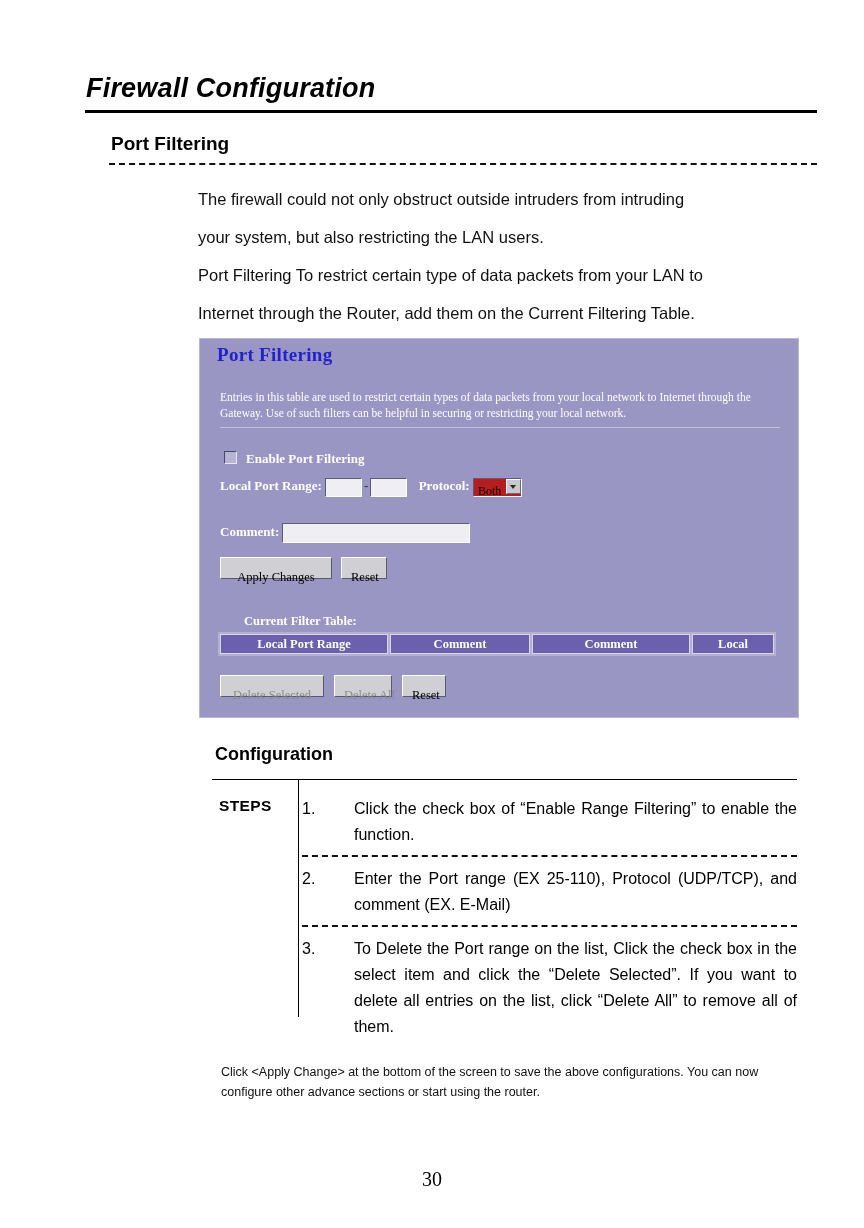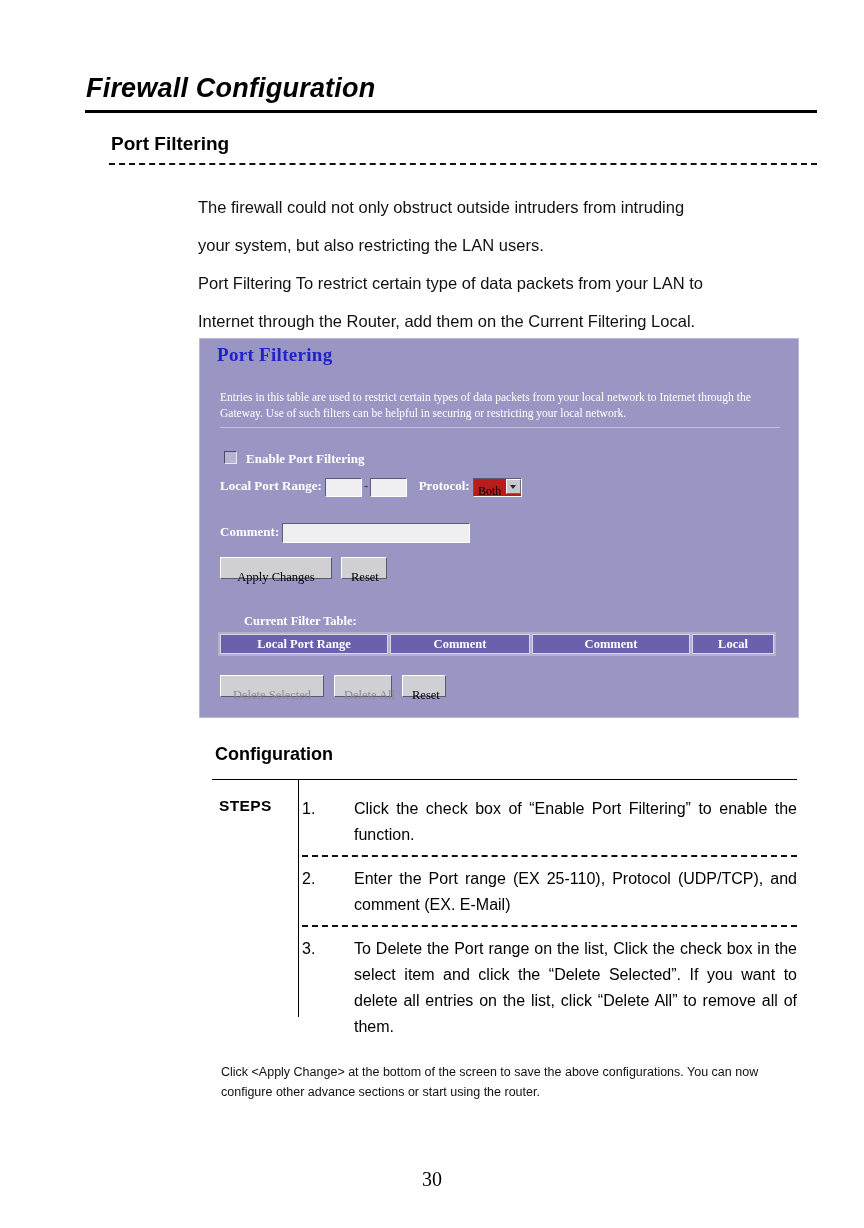--- a/index.html
+++ b/index.html
@@ -51,21 +51,21 @@
     top: 163px;
     width: 708px;
     height: 0;
     border-top: 2px dashed #111;
   }
 
   
   .intro {
     position: absolute;
     left: 198px;
-    top: 188px;
+    top: 180px;
     width: 600px;
     font-size: 16.5px;
     line-height: 38px;
     color: #111;
   }
   .intro p { margin: 0; }
 
   
   .ui-panel {
     position: absolute;
@@ -314,21 +314,21 @@
 <div class="page-title">Firewall Configuration</div>
 <div class="title-rule"></div>
 
 <div class="section-heading">Port Filtering</div>
 <div class="section-rule"></div>
 
 <div class="intro">
   <p>The firewall could not only obstruct outside intruders from intruding</p>
   <p>your system, but also restricting the LAN users.</p>
   <p>Port Filtering To restrict certain type of data packets from your LAN to</p>
-  <p>Internet through the Router, add them on the Current Filtering Local.</p>
+  <p>Internet through the Router, add them on the Current Filtering Table.</p>
 </div>
 
 <div class="ui-panel">
 
   <div class="ui-title">Port Filtering</div>
 
   <div class="ui-desc">Entries in this table are used to restrict certain types of data packets from your local network to Internet through the Gateway. Use of such filters can be helpful in securing or restricting your local network.</div>
 
   <div class="ui-divider"></div>
 
@@ -379,21 +379,21 @@
 
 <div class="config-heading">Configuration</div>
 <div class="config-rule"></div>
 
 <div class="steps-label">STEPS</div>
 <div class="steps-divider"></div>
 
 <div class="steps-list">
   <div class="step">
     <div class="step-num">1.</div>
-    <div class="step-text">Click the check box of “Enable Port Filtering” to enable the function.</div>
+    <div class="step-text">Click the check box of “Enable Range Filtering” to enable the function.</div>
   </div>
   <div class="step">
     <div class="step-num">2.</div>
     <div class="step-text">Enter the Port range (EX 25-110), Protocol (UDP/TCP), and comment (EX. E-Mail)</div>
   </div>
   <div class="step">
     <div class="step-num">3.</div>
     <div class="step-text last">To Delete the Port range on the list, Click the check box in the select item and click the “Delete Selected”. If you want to delete all entries on the list, click “Delete All” to remove all of them.</div>
   </div>
 </div>

